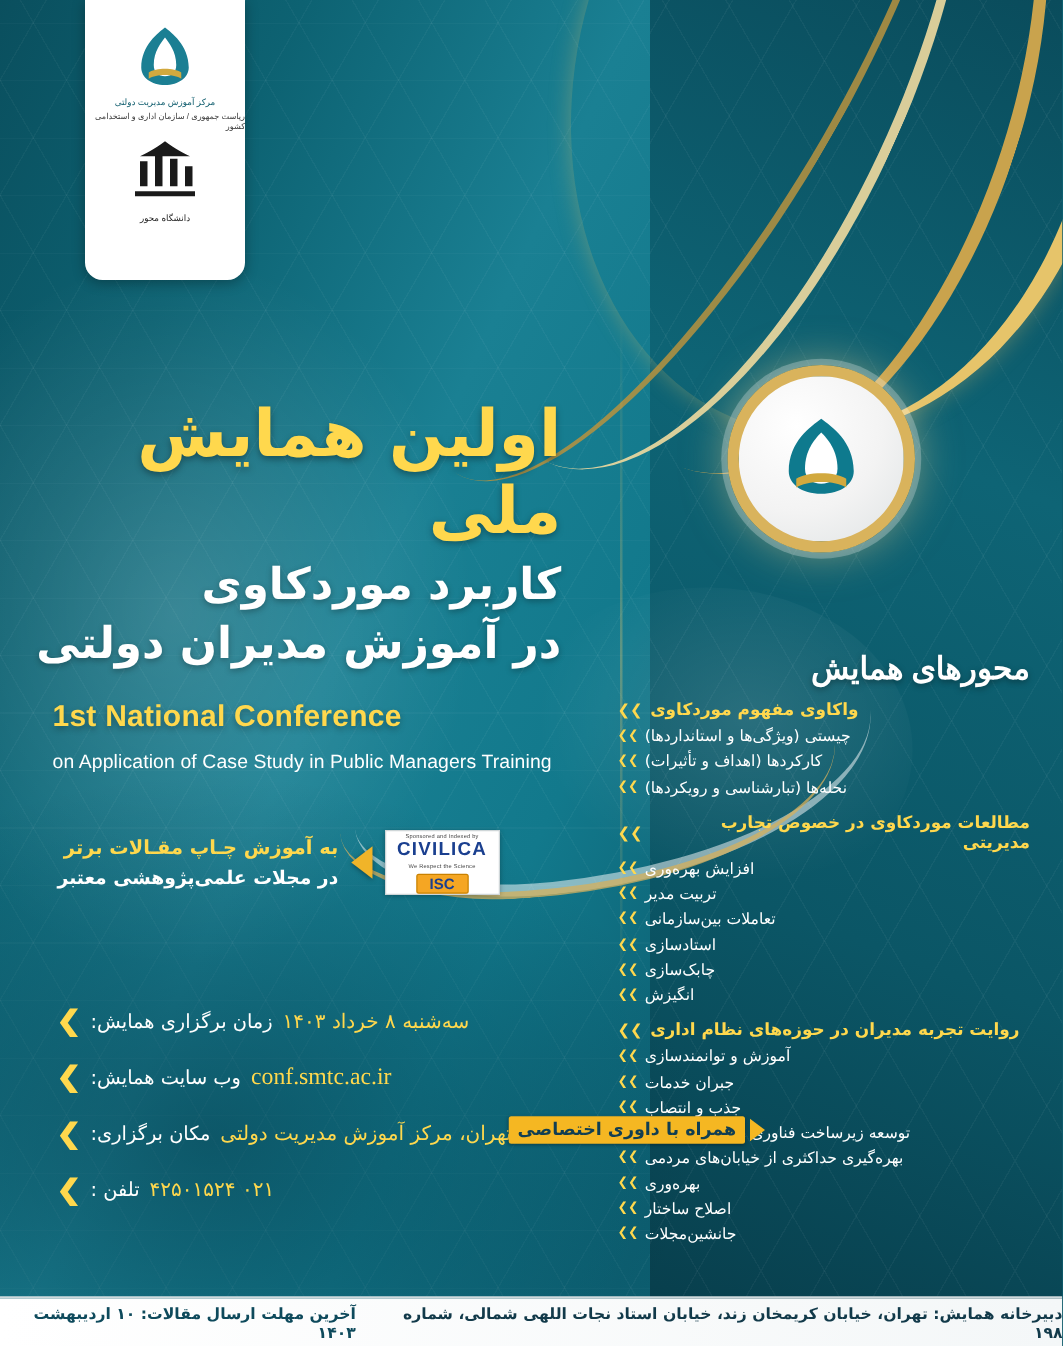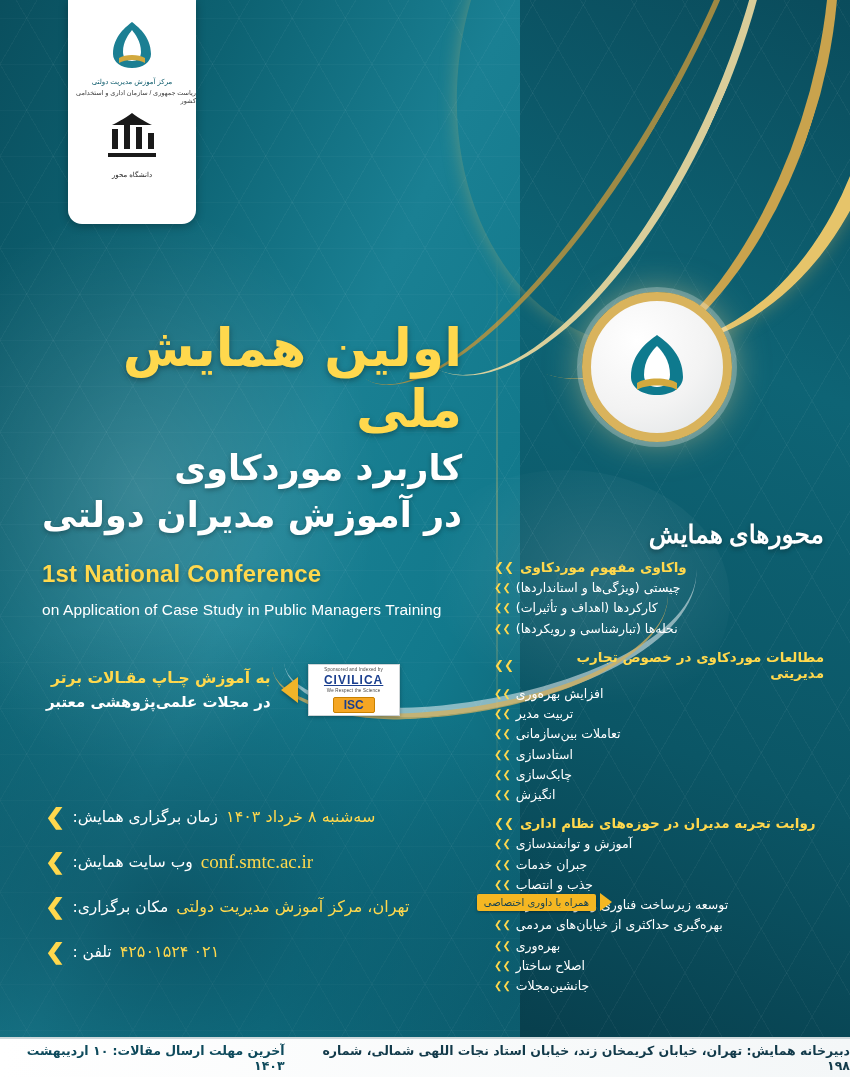--- a/index.html
+++ b/index.html
@@ -130,21 +130,21 @@
     width: 150px; height: 150px; border-radius: 50%;
     background: radial-gradient(circle at 35% 30%, #ffffff 0%, #f3f3f3 55%, #dfe3e4 100%);
     border: 9px solid #d9b35c;
     box-shadow: 0 0 0 5px rgba(255,255,255,.25), 0 0 35px rgba(240,210,140,.55);
     display:flex; align-items:center; justify-content:center;
   }
   .emblem svg { width: 84px; height: 80px; }
 
   
   .title-wrap {
-    position: absolute; right: 388px; top: 318px; width: 420px;
+    position: absolute; right: 401px; top: 318px; width: 420px;
     direction: rtl;
   }
   .t-main {
     font-family: "DejaVu Sans", sans-serif;
     font-size: 52px; font-weight: 700; color: #ffd84d;
     line-height: 1.18; letter-spacing: -1px;
     text-shadow: 0 2px 6px rgba(0,0,0,.35);
   }
   .t-sub1, .t-sub2 {
     font-family: "DejaVu Sans", sans-serif;
@@ -173,21 +173,21 @@
   .isc-card {
     width: 92px; height: 52px; background: #fff; border: 1px solid #cfd6d8;
     display:flex; flex-direction:column; align-items:center; justify-content:center;
     box-shadow: 0 1px 4px rgba(0,0,0,.3);
   }
   .isc-card .civ {
     font-size: 6px; color:#1a3f8f; font-weight: 700; letter-spacing: .2px; text-align:center;
     line-height: 1.25;
   }
   .isc-card .civ .small { font-size: 4.5px; color:#444; font-weight:400; display:block; }
-  .isc-card .civ .big { font-size: 12px; color:#1a3f8f; letter-spacing:1px;text-decoration:underline; }
+  .isc-card .civ .big { font-size: 15px; color:#1a3f8f; letter-spacing:1px; }
   .isc-card .isc {
     margin-top: 3px; background:#f5a623; color:#1a3f8f; font-weight:700;
     font-size: 12px; padding: 0 10px; border-radius: 2px; border:1px solid #c98100;
   }
   .arrow-gold {
     width: 0; height: 0; border-top: 13px solid transparent; border-bottom: 13px solid transparent;
     border-right: 17px solid #f0b429;
     filter: drop-shadow(0 1px 2px rgba(0,0,0,.4));
   }
   .isc-text { direction: rtl; text-align: right; font-family:"DejaVu Sans", sans-serif; }
@@ -233,21 +233,21 @@
   .grp-item .dchev { color:#ffd84d; font-size: 10px; }
   .grp-list { padding-right: 2px; display:flex; flex-direction: column; align-items: flex-end; }
   .grp-head { justify-content: flex-end; }
 
   
   .flag-badge {
     position:absolute; right: 238px; top: 893px;
     display:flex; align-items:center; gap:4px;
   }
   .flag-body {
-    background:#f5b722; color:#113e52; font-size: 10px; font-weight:400;
+    background:#f5b722; color:#113e52; font-size: 14px; font-weight:700;
     padding: 3px 7px; font-family:"DejaVu Sans", sans-serif; direction: rtl;
     border-radius: 2px;
     box-shadow: 0 1px 3px rgba(0,0,0,.35);
     text-align: right;
   }
   .flag-arrow {
     width:0;height:0;border-top:9px solid transparent;border-bottom:9px solid transparent;
     border-left: 12px solid #f5b722;
   }
 

